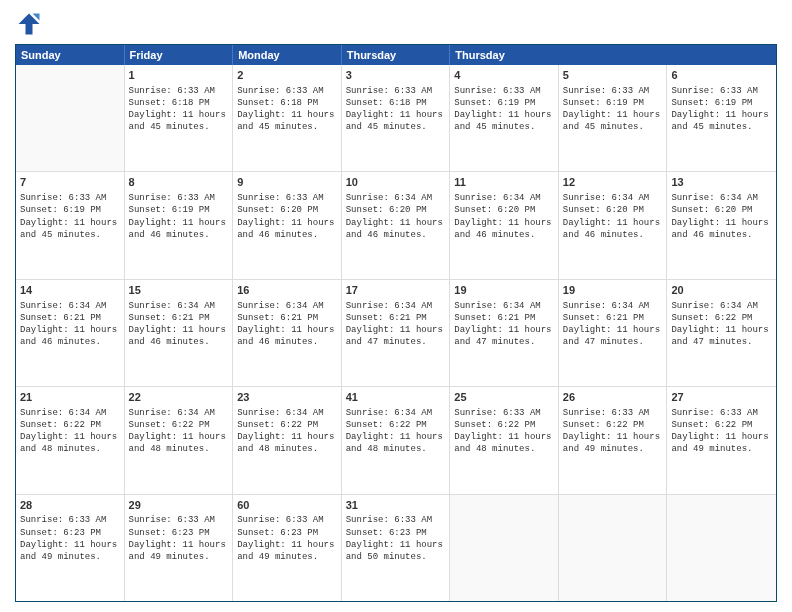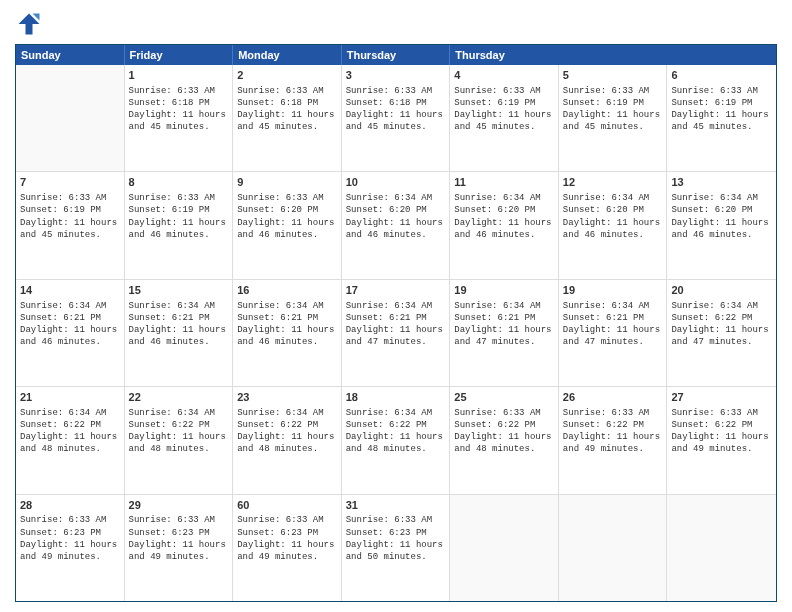--- a/index.html
+++ b/index.html
@@ -225,21 +225,21 @@
           </div>
           <div class="cal-cell">
             <span class="day-num">22</span>
             <div class="cell-text">Sunrise: 6:34 AM<br>Sunset: 6:22 PM<br>Daylight: 11 hours and 48 minutes.</div>
           </div>
           <div class="cal-cell">
             <span class="day-num">23</span>
             <div class="cell-text">Sunrise: 6:34 AM<br>Sunset: 6:22 PM<br>Daylight: 11 hours and 48 minutes.</div>
           </div>
           <div class="cal-cell">
-            <span class="day-num">18</span>
+            <span class="day-num">41</span>
             <div class="cell-text">Sunrise: 6:34 AM<br>Sunset: 6:22 PM<br>Daylight: 11 hours and 48 minutes.</div>
           </div>
           <div class="cal-cell">
             <span class="day-num">25</span>
             <div class="cell-text">Sunrise: 6:33 AM<br>Sunset: 6:22 PM<br>Daylight: 11 hours and 48 minutes.</div>
           </div>
           <div class="cal-cell">
             <span class="day-num">26</span>
             <div class="cell-text">Sunrise: 6:33 AM<br>Sunset: 6:22 PM<br>Daylight: 11 hours and 49 minutes.</div>
           </div>

